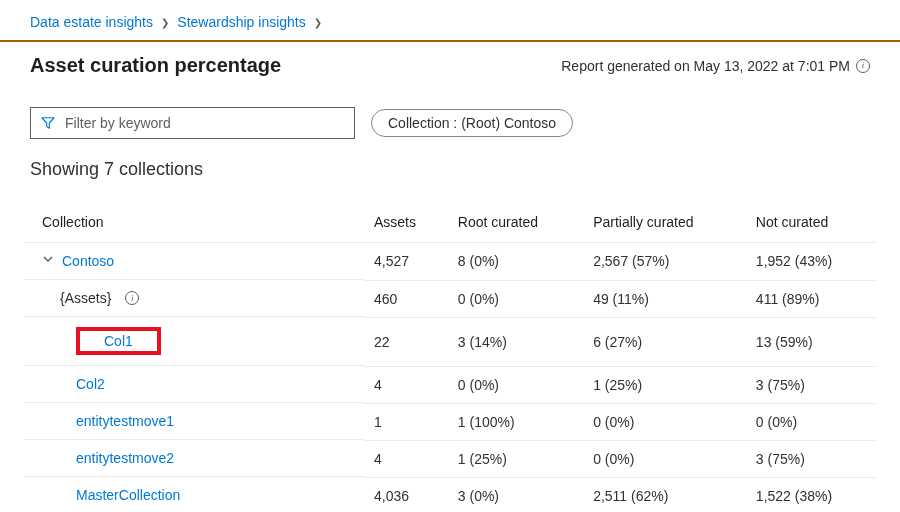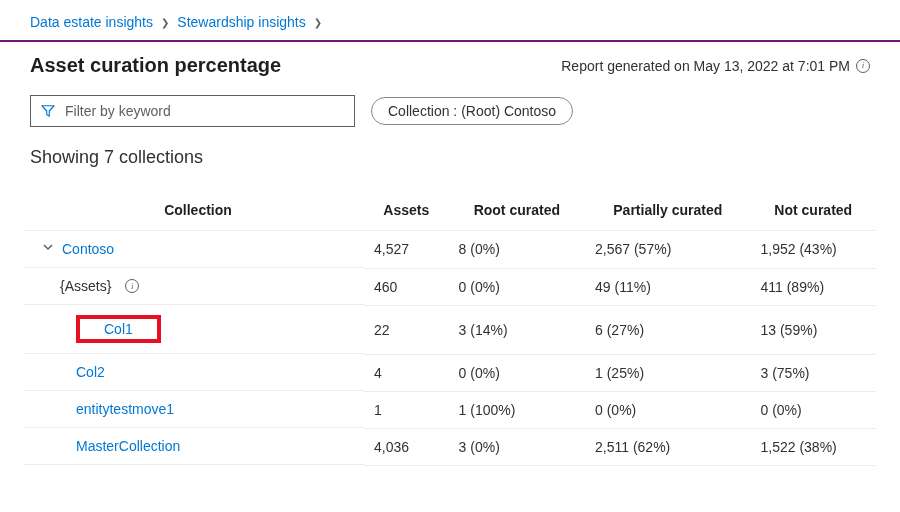--- a/index.html
+++ b/index.html
@@ -10,21 +10,21 @@
     background: #ffffff;
     width: 900px;
     height: 512px;
     overflow: hidden;
   }
   .breadcrumb {
     display: flex;
     align-items: center;
     gap: 8px;
     padding: 14px 30px 10px 30px;
-    border-bottom: 2px solid #701a75;
+    border-bottom: 2px solid #a16207;
   }
   .breadcrumb a {
     color: #0078d4;
     text-decoration: none;
     font-size: 14px;
   }
   .breadcrumb .chevron {
     color: #605e5c;
     font-size: 10px;
   }
@@ -56,20 +56,21 @@
     font-size:9px;color:#605e5c;
     font-style: italic;
     font-family: Georgia, serif;
     line-height:1;
   }
   .controls-row {
     display:flex;
     align-items:center;
     gap:16px;
     padding: 0 30px 12px 30px;
+    margin-top: 12px;
   }
   .filter-input {
     display:flex;
     align-items:center;
     gap:10px;
     border:1px solid #605e5c;
     height:32px;
     padding:0 10px;
     width:325px;
   }
@@ -95,22 +96,22 @@
     padding: 8px 30px 8px 30px;
     font-size:18px;
     color:#323130;
   }
   table {
     border-collapse: collapse;
     width: calc(100% - 48px);
     margin: 14px 24px 0 24px;
   }
   th {
-    text-align:center;
-    font-weight:700;
+    text-align:left;
+    font-weight:400;
     font-size:14px;
     padding:12px 10px 12px 10px;
     border-bottom:1px solid #edebe9;
     color:#201f1e;
   }
   th.col-collection{ padding-left:18px; width:340px;}
   td {
     padding:10px 10px;
     border-bottom:1px solid #edebe9;
     font-size:14px;
@@ -221,20 +222,29 @@
         <td class="name-cell indent-2">
           <span class="link">entitytestmove1</span>
         </td>
         <td>1</td>
         <td>1 (100%)</td>
         <td>0 (0%)</td>
         <td>0 (0%)</td>
       </tr>
       <tr class="row">
         <td class="name-cell indent-2">
+          <span class="link">entitytestmove2</span>
+        </td>
+        <td>4</td>
+        <td>1 (25%)</td>
+        <td>0 (0%)</td>
+        <td>3 (75%)</td>
+      </tr>
+      <tr class="row">
+        <td class="name-cell indent-2">
           <span class="link">MasterCollection</span>
         </td>
         <td>4,036</td>
         <td>3 (0%)</td>
         <td>2,511 (62%)</td>
         <td>1,522 (38%)</td>
       </tr>
     </tbody>
 </table>
 

